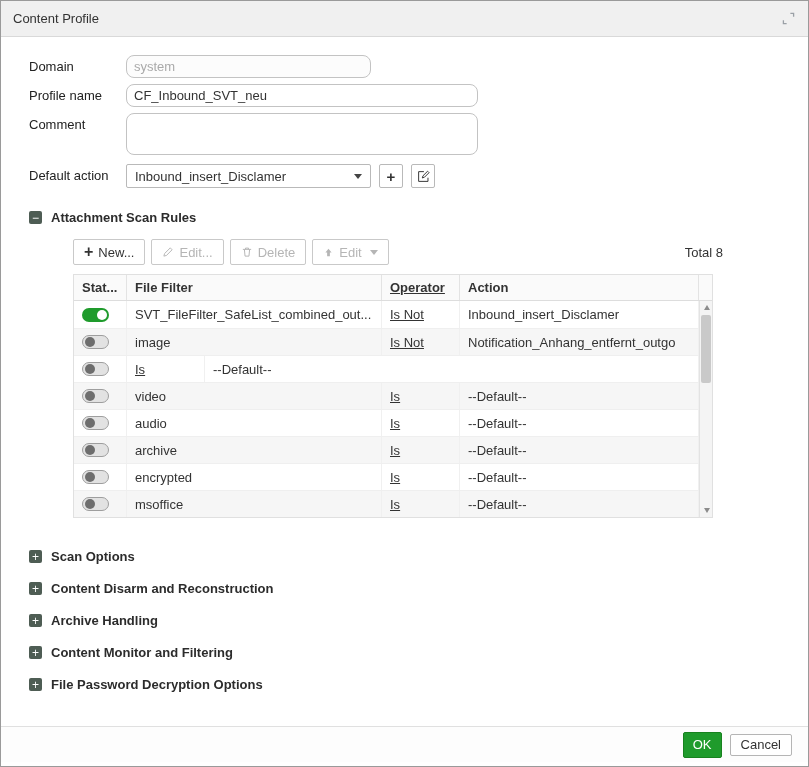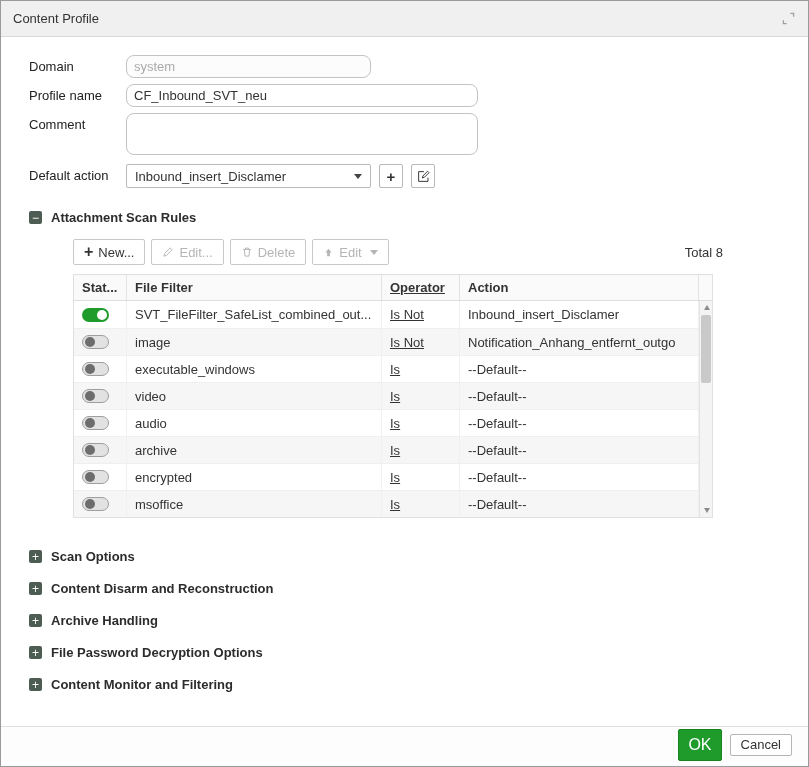--- a/index.html
+++ b/index.html
@@ -82,21 +82,21 @@
   .sarrow.up{position:absolute;top:0;}
   .sarrow.down{position:absolute;bottom:0;}
   .sarrow .tri-up{width:0;height:0;border-left:3.5px solid transparent;border-right:3.5px solid transparent;border-bottom:5px solid #8b8b8b;}
   .sarrow .tri-down{width:0;height:0;border-left:3.5px solid transparent;border-right:3.5px solid transparent;border-top:5px solid #8b8b8b;}
   .sthumb{position:absolute;top:14px;left:1px;width:10px;height:68px;background:#c9c9c9;border-radius:2px;cursor:pointer;}
 
   .collapsed-list{margin-top:31px;}
 
   
   .footer{flex:0 0 36px;border-top:1px solid #e0e0e0;background:#fdfdfd;display:flex;align-items:center;justify-content:flex-end;gap:8px;padding:0 16px 0 0;margin-bottom:4px;}
-  .btn-ok{background:var(--accent-green);color:#fff;border:1px solid #18821f;border-radius:2px;height:32px;padding:0 9px;font-family:inherit;font-size:16px;cursor:pointer;}
+  .btn-ok{background:var(--accent-green);color:#fff;border:1px solid #18821f;border-radius:2px;height:26px;padding:0 9px;font-family:inherit;font-size:13px;cursor:pointer;}
   .btn-cancel{background:#fff;color:#333;border:1px solid #b5b5b5;border-radius:2px;height:22px;padding:0 10px;font-family:inherit;font-size:13px;cursor:pointer;}
 </style>
 </head>
 <body>
 
 <div class="dialog">
 
   <div class="titlebar">
     <span class="title">Content Profile</span>
     <span class="spacer"></span>
@@ -205,21 +205,20 @@
               <div class="cell c-filter">image</div>
               <div class="cell c-op">Is Not</div>
               <div class="cell c-action">Notification_Anhang_entfernt_outgo</div>
             </div>
             <div class="trow">
               <div class="cell c-stat">
                 <span class="toggle off">
                   <span class="knob"></span>
                 </span>
               </div>
-              <div class="cell c-filter">executable_windows</div>
               <div class="cell c-op">Is</div>
               <div class="cell c-action">--Default--</div>
             </div>
             <div class="trow alt">
               <div class="cell c-stat">
                 <span class="toggle off">
                   <span class="knob"></span>
                 </span>
               </div>
               <div class="cell c-filter">video</div>
@@ -288,25 +287,25 @@
       <div class="section collapsed">
         <span class="sq plus"></span>
         <span class="sec-label">Content Disarm and Reconstruction</span>
       </div>
       <div class="section collapsed">
         <span class="sq plus"></span>
         <span class="sec-label">Archive Handling</span>
       </div>
       <div class="section collapsed">
         <span class="sq plus"></span>
+        <span class="sec-label">Content Monitor and Filtering</span>
+      </div>
+      <div class="section collapsed">
+        <span class="sq plus"></span>
         <span class="sec-label">File Password Decryption Options</span>
-      </div>
-      <div class="section collapsed">
-        <span class="sq plus"></span>
-        <span class="sec-label">Content Monitor and Filtering</span>
       </div>
     </div>
 
   </div>
 
   <div class="footer">
     <button class="btn-ok">OK</button>
     <button class="btn-cancel">Cancel</button>
   </div>
 

